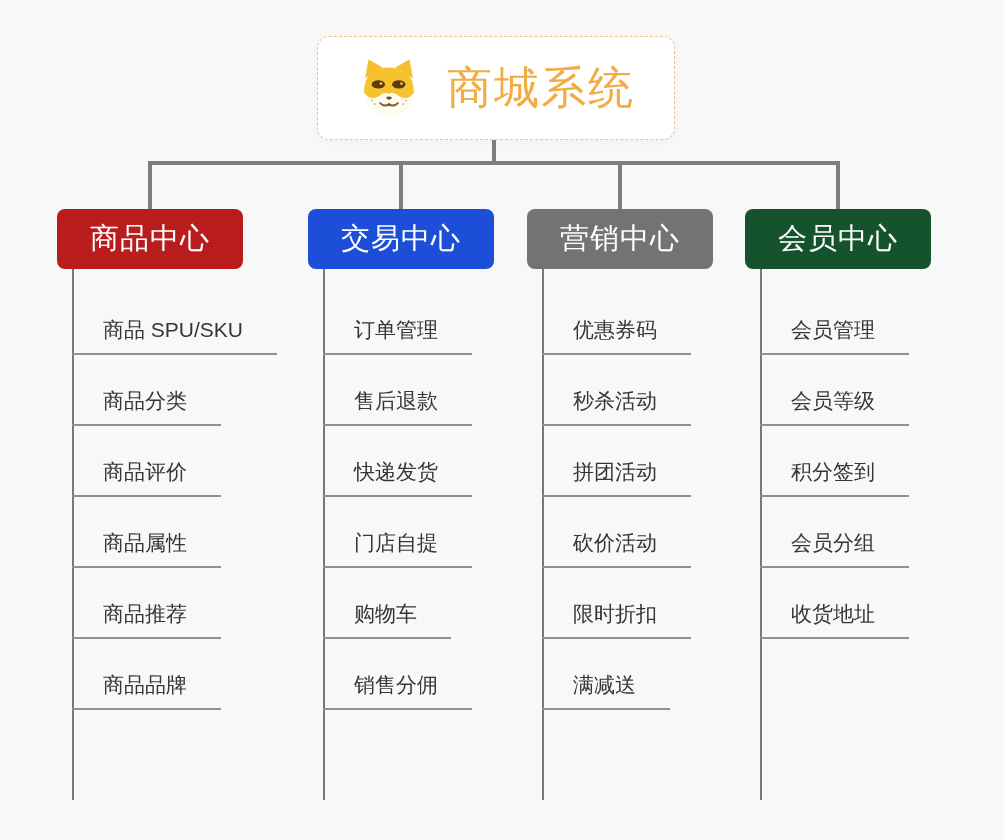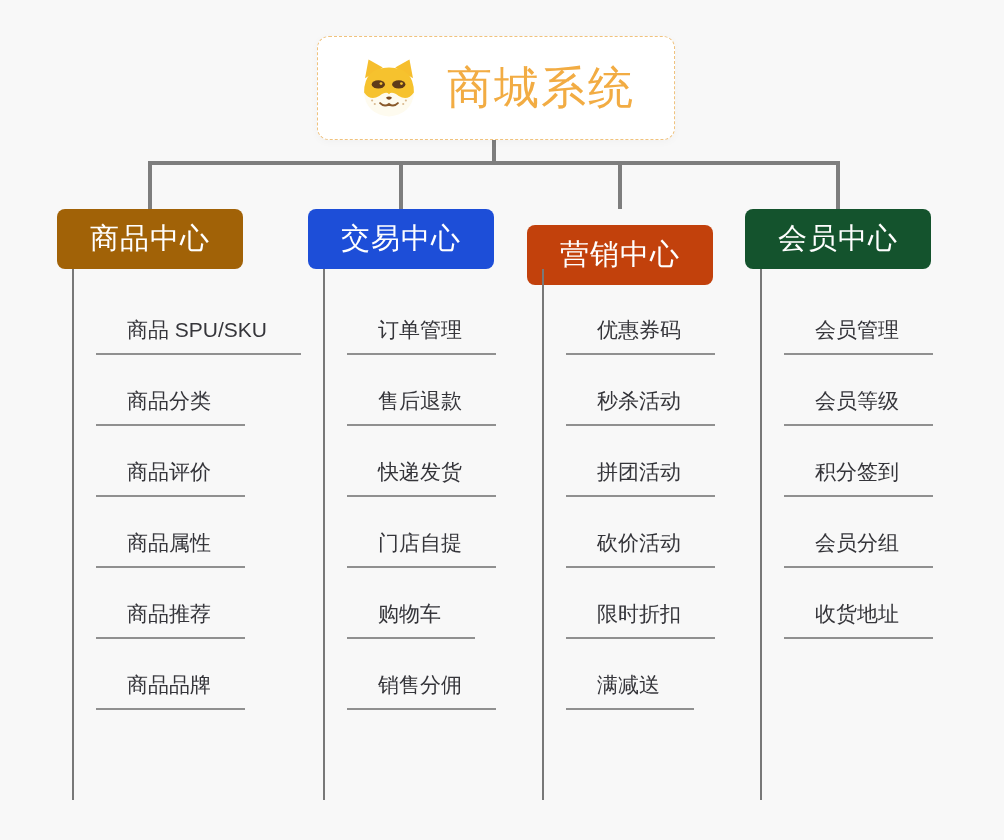--- a/index.html
+++ b/index.html
@@ -41,21 +41,21 @@
     position:absolute;top:209px;width:186px;height:60px;
     border-radius:8px;
     color:#ffffff;font-size:29px;
     display:flex;align-items:center;justify-content:center;
     letter-spacing:1px;
     cursor:default;
   }
   .branch-0{left:57px;} .branch-1{left:308px;} .branch-2{left:527px;} .branch-3{left:745px;}
 
   
-  .column{position:absolute;top:269px;padding-left:24px;}
+  .column{position:absolute;top:269px;}
   .col-0{left:72px;} .col-1{left:323px;text-align:right;} .col-2{left:542px;} .col-3{left:760px;}
   .spine{position:absolute;left:0;top:0;width:2px;height:531px;background:#787878;}
   .rows{position:relative;display:flex;flex-direction:column;align-items:flex-start;}
   .leaf-row{display:flex;align-items:flex-end;height:71px;}
   .leaf-row:first-child{height:86px;}
   .leaf{
     padding:0 34px 9px 31px;
     border-bottom:2px solid #909090;
     font-size:21px;color:#35353a;
     white-space:nowrap;
@@ -86,27 +86,27 @@
       <path d="M32.5 45 Q36 42 39.5 45 Q36 49.5 32.5 45 Z" fill="#7a4a21"></path>
       <path d="M26 51 Q31 56 36 52 Q41 56 46 51" stroke="#8a5a2b" stroke-width="2.2" fill="none" stroke-linecap="round"></path>
       <circle cx="17" cy="48" r="1.2" fill="#d9b98f"></circle>
       <circle cx="20" cy="52" r="1.2" fill="#d9b98f"></circle>
       <circle cx="55" cy="48" r="1.2" fill="#d9b98f"></circle>
       <circle cx="52" cy="52" r="1.2" fill="#d9b98f"></circle>
     </svg>
     <span class="root-title">商城系统</span>
   </div>
 
-  <div class="branch-box branch-0" style="background: #a16207;">
+  <div class="branch-box branch-0" style="background: #b91c1c;">
     <span>商品中心</span>
   </div>
   <div class="branch-box branch-1" style="background: #1d4ed8;">
     <span>交易中心</span>
   </div>
-  <div class="branch-box branch-2" style="background: #c2410c; margin-top: 16px;">
+  <div class="branch-box branch-2" style="background: #737373;">
     <span>营销中心</span>
   </div>
   <div class="branch-box branch-3" style="background: #14532d;">
     <span>会员中心</span>
   </div>
 
   <div class="column col-0">
     <div class="spine"></div>
     <div class="rows">
       <div class="leaf-row">

